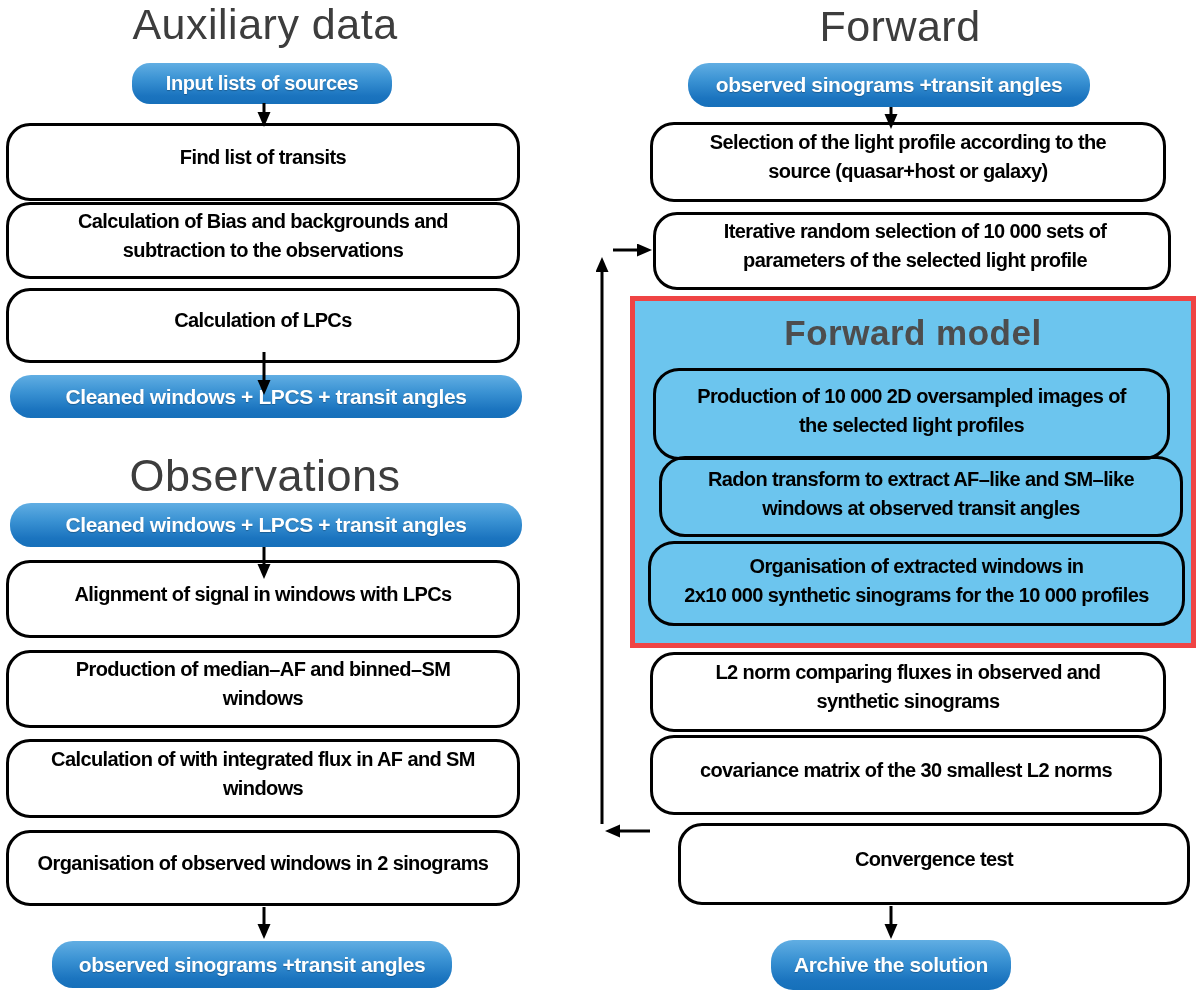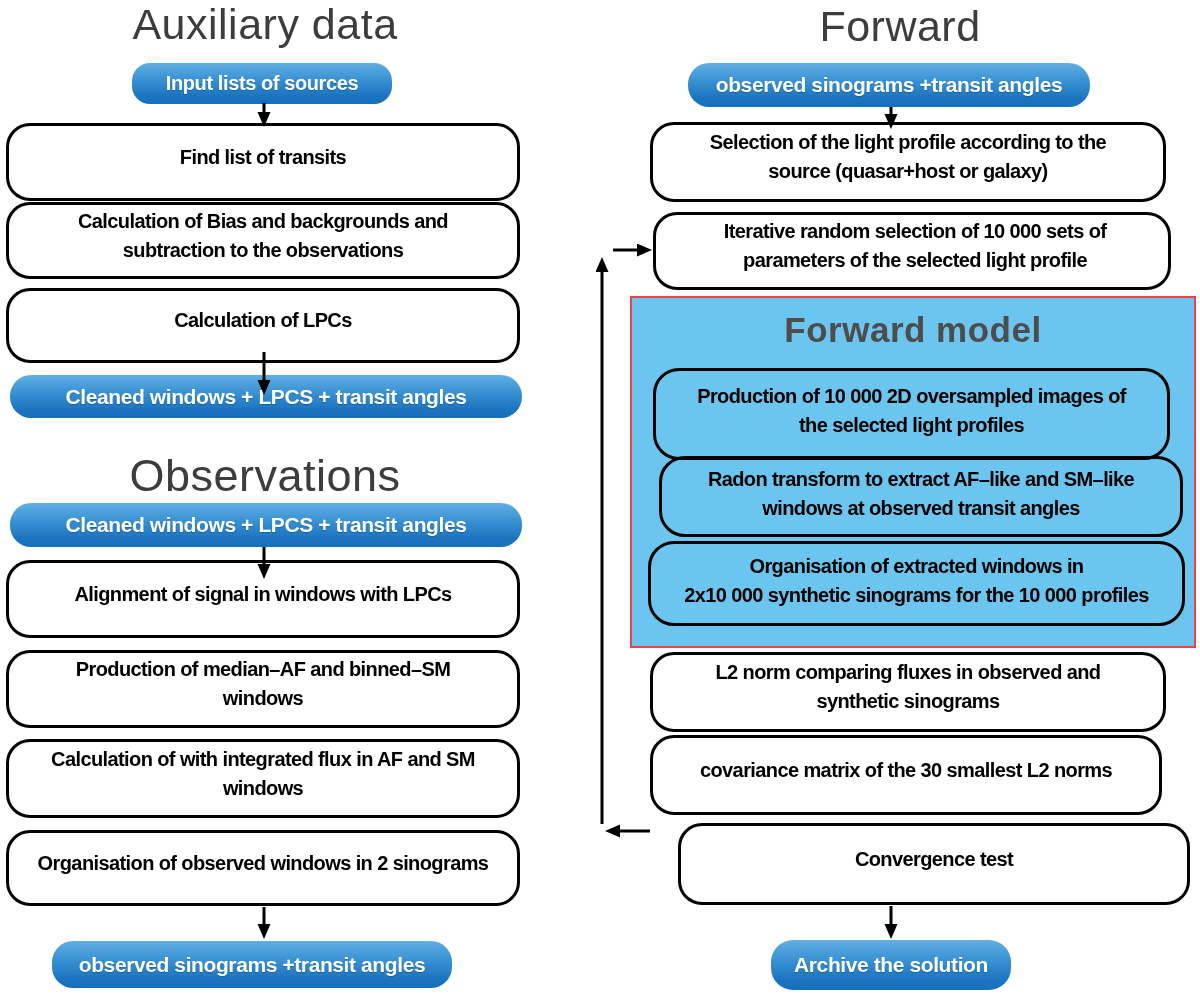--- a/index.html
+++ b/index.html
@@ -24,21 +24,21 @@
   }
   .pill {
     position:absolute; box-sizing:border-box; border-radius:21px;
     background:linear-gradient(180deg, #61aee3 0%, #3a92d3 40%, #1b74bf 80%, #1670ba 100%);
     color:#ffffff; font-weight:700; font-size:21px; letter-spacing:-0.4px;
     display:flex; align-items:center; justify-content:center; text-align:center;
     text-shadow:0 1px 1px rgba(0,0,0,0.25); white-space:nowrap;
   }
   .panel {
     position:absolute; box-sizing:border-box;
-    background:#6cc5ee; border:2px solid #ef4444;
+    background:#6cc5ee; border:5px solid #ef4444;
   }
   .panel-title {
     position:absolute; width:100%; text-align:center; top:12px;
     color:#4d4d4d; font-size:35px; font-weight:700; letter-spacing:0.5px;
   }
   svg.arrows {
     position:absolute; left:0; top:0; z-index:6; pointer-events:none;
   }
   svg.arrows line { stroke:#000000; stroke-width:3; }
 </style>

